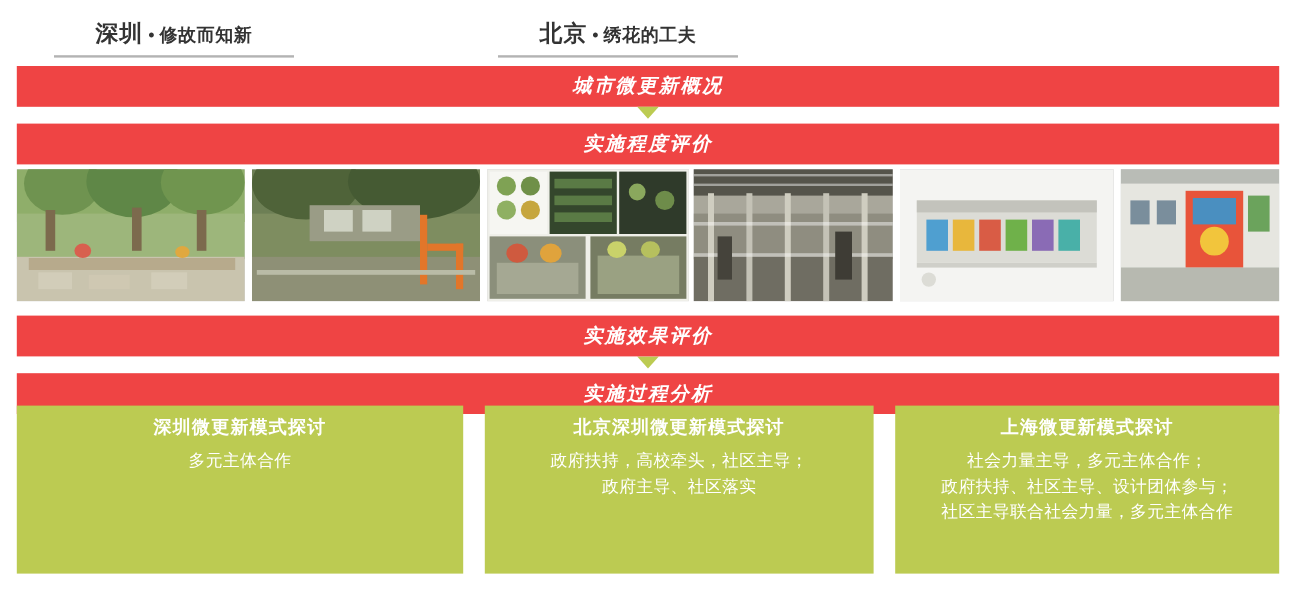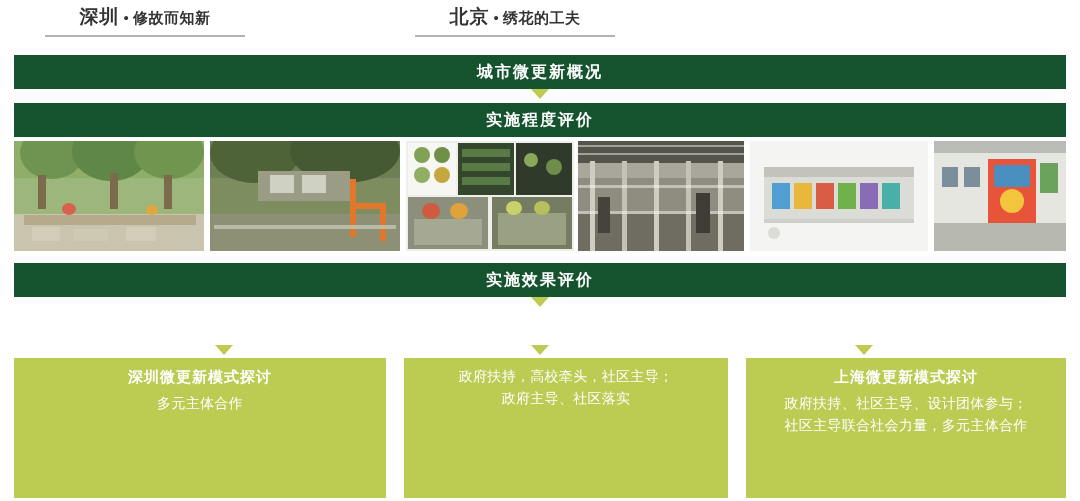--- a/index.html
+++ b/index.html
@@ -15,21 +15,21 @@
   }
   .page {
     position: relative;
     width: 1080px;
     height: 501px;
   }
 
   
   .city-heads {
     position: absolute;
-    top: 0;
+    top: 11px;
     left: 0;
     width: 1080px;
     height: 46px;
   }
   .city-head {
     position: absolute;
     top: 4px;
     text-align: center;
     box-sizing: border-box;
     padding-bottom: 5px;
@@ -55,28 +55,29 @@
   }
   #head-0 { left: 45px;  width: 200px; }
   #head-1 { left: 415px; width: 200px; }
   #head-2 { left: 785px; width: 200px; }
 
   
   .bar {
     position: absolute;
     left: 14px;
     width: 1052px;
-    background: #14532d;
+    background: #ef4444;
     color: #ffffff;
     font-size: 16px;
     font-weight: bold;
     letter-spacing: 2px;
     display: flex;
     align-items: center;
     justify-content: center;
+    font-style: italic;
   }
   #bar-0 { top: 55px;  height: 34px; }
   #bar-1 { top: 103px; height: 34px; }
   #bar-2 { top: 263px; height: 34px; }
   #bar-3 { top: 311px; height: 34px; }
 
   
   .arrow {
     position: absolute;
     width: 0;
@@ -116,21 +117,21 @@
   .ph-sky   { position:absolute; left:0; right:0; top:0; height:40%; }
   .ph-mid   { position:absolute; left:0; right:0; top:34%; height:34%; }
   .ph-ground{ position:absolute; left:0; right:0; bottom:0; height:34%; }
   .ph-blob  { position:absolute; border-radius:50%; }
   .ph-rect  { position:absolute; }
   .ph-line  { position:absolute; background:rgba(255,255,255,0.45); }
 
   
   .summary {
     position: absolute;
-    top: 358px;
+    top: 338px;
     left: 14px;
     width: 1064px;
     height: 140px;
   }
   .sum-box {
     position: absolute;
     top: 0;
     height: 140px;
     background: #bccb52;
     box-sizing: border-box;
@@ -273,37 +274,40 @@
       <div class="ph-rect" style="left:60px;top:24px;width:36px; height:22px; background:#4a8fc0;"></div>
       <div class="ph-blob" style="left:66px;top:48px;width:24px; height:24px; background:#f2c53c;"></div>
       <div class="ph-rect" style="left:106px;top:22px;width:18px;height:30px; background:#6ba35c;"></div>
       <div class="ph-rect" style="left:0;  top:82px; width:132px; height:28px; background:#b7b9b0;"></div>
     </div>
 
   </div>
 
   <div class="arrow" id="arrow-1"></div>
   <div class="bar" id="bar-2">实施效果评价</div>
+  <div class="bar" id="bar-3">实施过程分析</div>
   <div class="arrow" id="arrow-2"></div>
   <div class="arrow" id="arrow-3"></div>
   <div class="arrow" id="arrow-4"></div>
 
   <div class="summary">
 
     <div class="sum-box" id="sum-0">
       <div class="sum-title">深圳微更新模式探讨</div>
       <div class="sum-line">多元主体合作</div>
     </div>
 
     <div class="sum-box" id="sum-1">
+      <div class="sum-title">北京深圳微更新模式探讨</div>
       <div class="sum-line">政府扶持，高校牵头，社区主导；</div>
       <div class="sum-line">政府主导、社区落实</div>
     </div>
 
     <div class="sum-box" id="sum-2">
       <div class="sum-title">上海微更新模式探讨</div>
+      <div class="sum-line">社会力量主导，多元主体合作；</div>
       <div class="sum-line">政府扶持、社区主导、设计团体参与；</div>
       <div class="sum-line">社区主导联合社会力量，多元主体合作</div>
     </div>
 
   </div>
 
 </div>
 
 </body></html>

